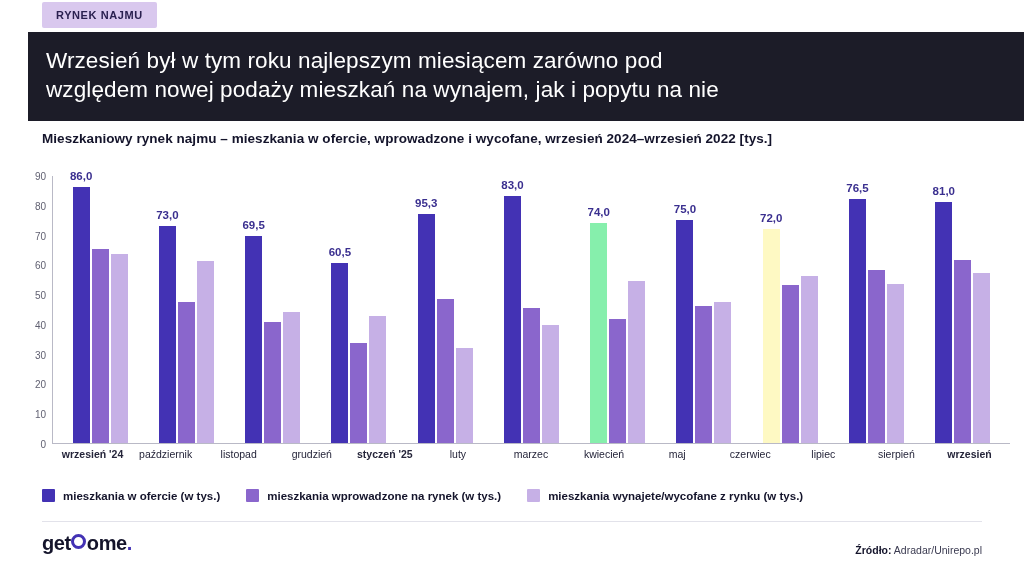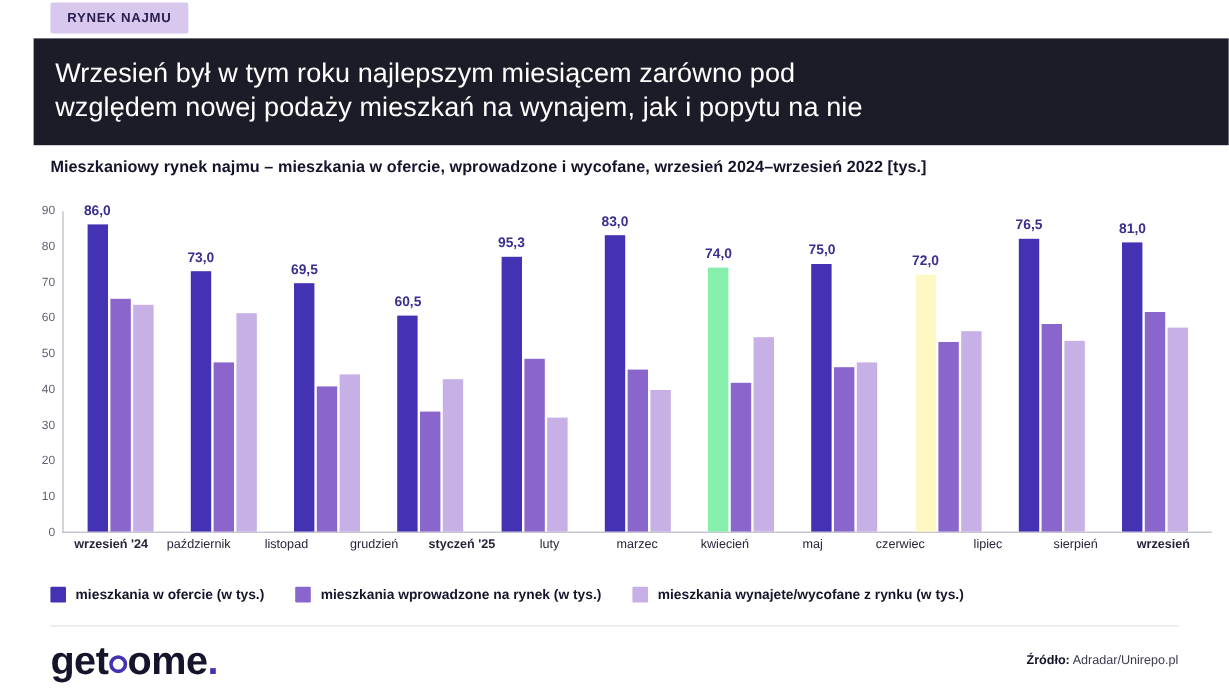--- a/index.html
+++ b/index.html
@@ -157,21 +157,21 @@
   
   .footer-rule {
     position: absolute;
     left: 42px; top: 521px;
     width: 940px; height: 1px;
     background: #e2e2ea;
   }
   .logo {
     position: absolute;
     left: 42px; top: 532px;
-    font-size: 33px;
+    font-size: 20px;
     font-weight: bold;
     color: #14142b;
     letter-spacing: -0.4px;
     display: flex;
     align-items: baseline;
   }
   .logo .dot { color: #4332b4; }
   .logo .ring {
     display: inline-block;
     width: 15px; height: 15px;

